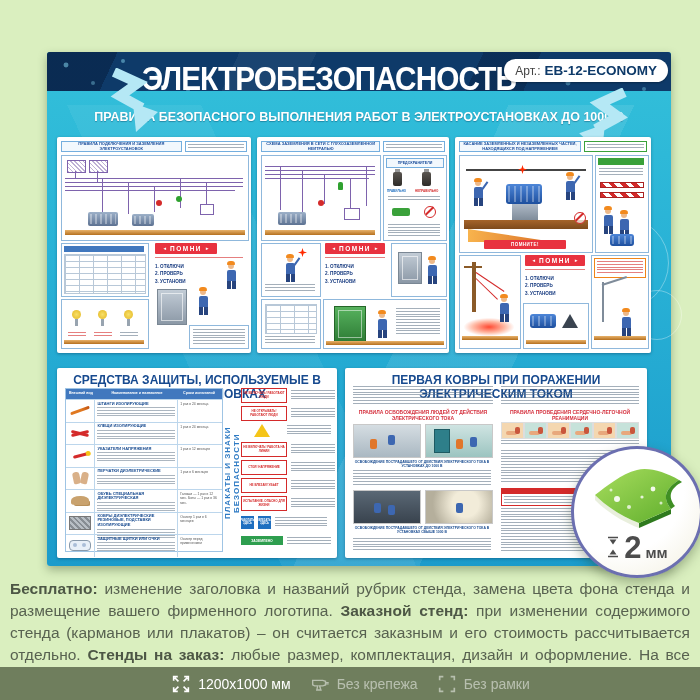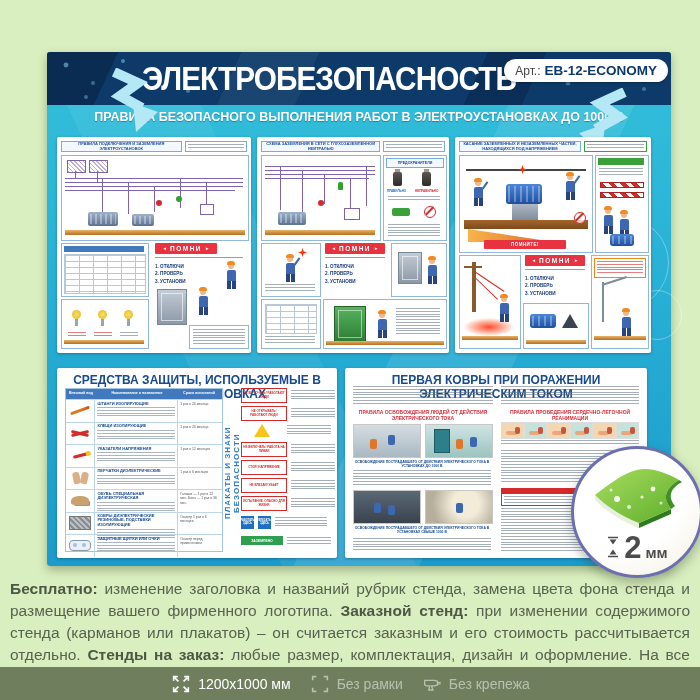--- a/index.html
+++ b/index.html
@@ -5,21 +5,21 @@
   html,body{margin:0;padding:0;}
   .page{position:relative;width:700px;height:700px;overflow:hidden;background:#daefbf;
         font-family:"Liberation Sans",sans-serif;}
   
   .top-bar{position:absolute;left:0;top:0;width:700px;height:36px;background:#8a9b70;
            display:flex;align-items:center;justify-content:center;color:#fff;font-size:19px;}
   
   .poster{position:absolute;left:47px;top:52px;width:624px;height:514px;border-radius:3px;
           background:linear-gradient(180deg,#33c0da 0%,#29b2d6 40%,#1b9bcb 100%);
           box-shadow:0 4px 10px rgba(40,60,30,.35);}
-  .p-header{position:absolute;left:0;top:0;right:0;height:53px;background:#0e3a69;
+  .p-header{position:absolute;left:0;top:0;right:0;height:39px;background:#0e3a69;
             border-radius:3px 3px 0 0;overflow:hidden;}
   .hdr-pattern{position:absolute;inset:0;background:
       linear-gradient(115deg,rgba(5,25,55,.45) 0 11%,transparent 11% 30%,
       rgba(255,255,255,.05) 30% 42%,transparent 42% 68%,rgba(5,25,55,.35) 68% 77%,transparent 77%);}
   .dots{position:absolute;left:0;top:0;width:2px;height:2px;border-radius:50%;
         box-shadow:18px 12px 0 1.5px rgba(130,210,235,.55),45px 30px 0 1px rgba(130,210,235,.4),
         75px 8px 0 1px rgba(130,210,235,.5),110px 22px 0 1.5px rgba(130,210,235,.45),
         140px 38px 0 1px rgba(130,210,235,.4),38px 44px 0 1px rgba(130,210,235,.4),
         480px 10px 0 1px rgba(130,210,235,.5),520px 30px 0 1.5px rgba(130,210,235,.4),
         560px 14px 0 1px rgba(130,210,235,.5),596px 36px 0 1px rgba(130,210,235,.4);}
@@ -683,26 +683,26 @@
 
   <div class="footer">
     <div class="f-item">
       <svg width="22" height="22" viewBox="0 0 24 24">
         <path d="M4 8.5 V4 H8.5 M20 8.5 V4 H15.5 M4 15.5 V20 H8.5 M20 15.5 V20 H15.5 M5.2 5.2 l4 4 M18.8 5.2 l-4 4 M5.2 18.8 l4 -4 M18.8 18.8 l-4 -4" fill="none" stroke="#fff" stroke-width="1.8"></path>
       </svg>
       <span>1200x1000 мм</span>
     </div>
     <div class="f-item muted">
       <svg width="22" height="22" viewBox="0 0 24 24">
-        <path d="M4 8 V4 H8 M16 4 H20 V8 M20 16 V20 H16 M8 20 H4 V16" fill="none" stroke="#fff" stroke-width="1.8"></path>
-      </svg>
-      <span>Без рамки</span>
-    </div>
-    <div class="f-item muted">
-      <svg width="22" height="22" viewBox="0 0 24 24">
         <path d="M4 8 H15 L18 9 V13 L15 14 H11.5 L13 18.5 H8.5 L9.5 14 H6 L4 13 Z" fill="none" stroke="#fff" stroke-width="1.5"></path>
         <path d="M18 10.5 H21.5 M18 12 H21.5" stroke="#fff" stroke-width="1.2"></path>
       </svg>
       <span>Без крепежа</span>
     </div>
+    <div class="f-item muted">
+      <svg width="22" height="22" viewBox="0 0 24 24">
+        <path d="M4 8 V4 H8 M16 4 H20 V8 M20 16 V20 H16 M8 20 H4 V16" fill="none" stroke="#fff" stroke-width="1.8"></path>
+      </svg>
+      <span>Без рамки</span>
+    </div>
   </div>
 
 </div>
 
 </body></html>

